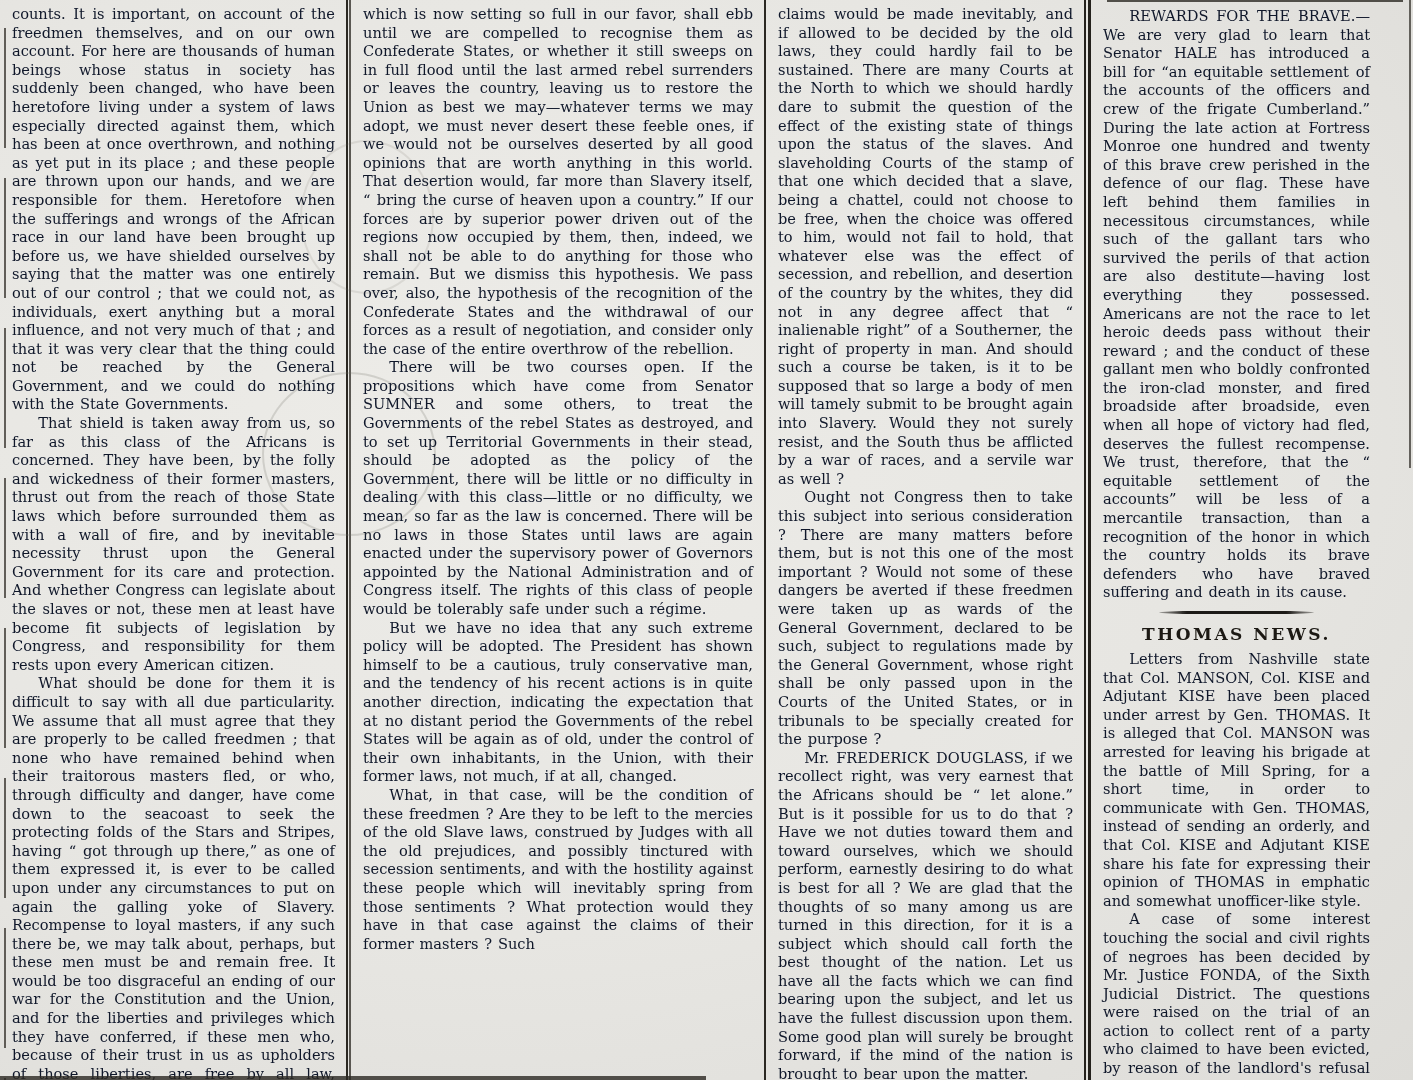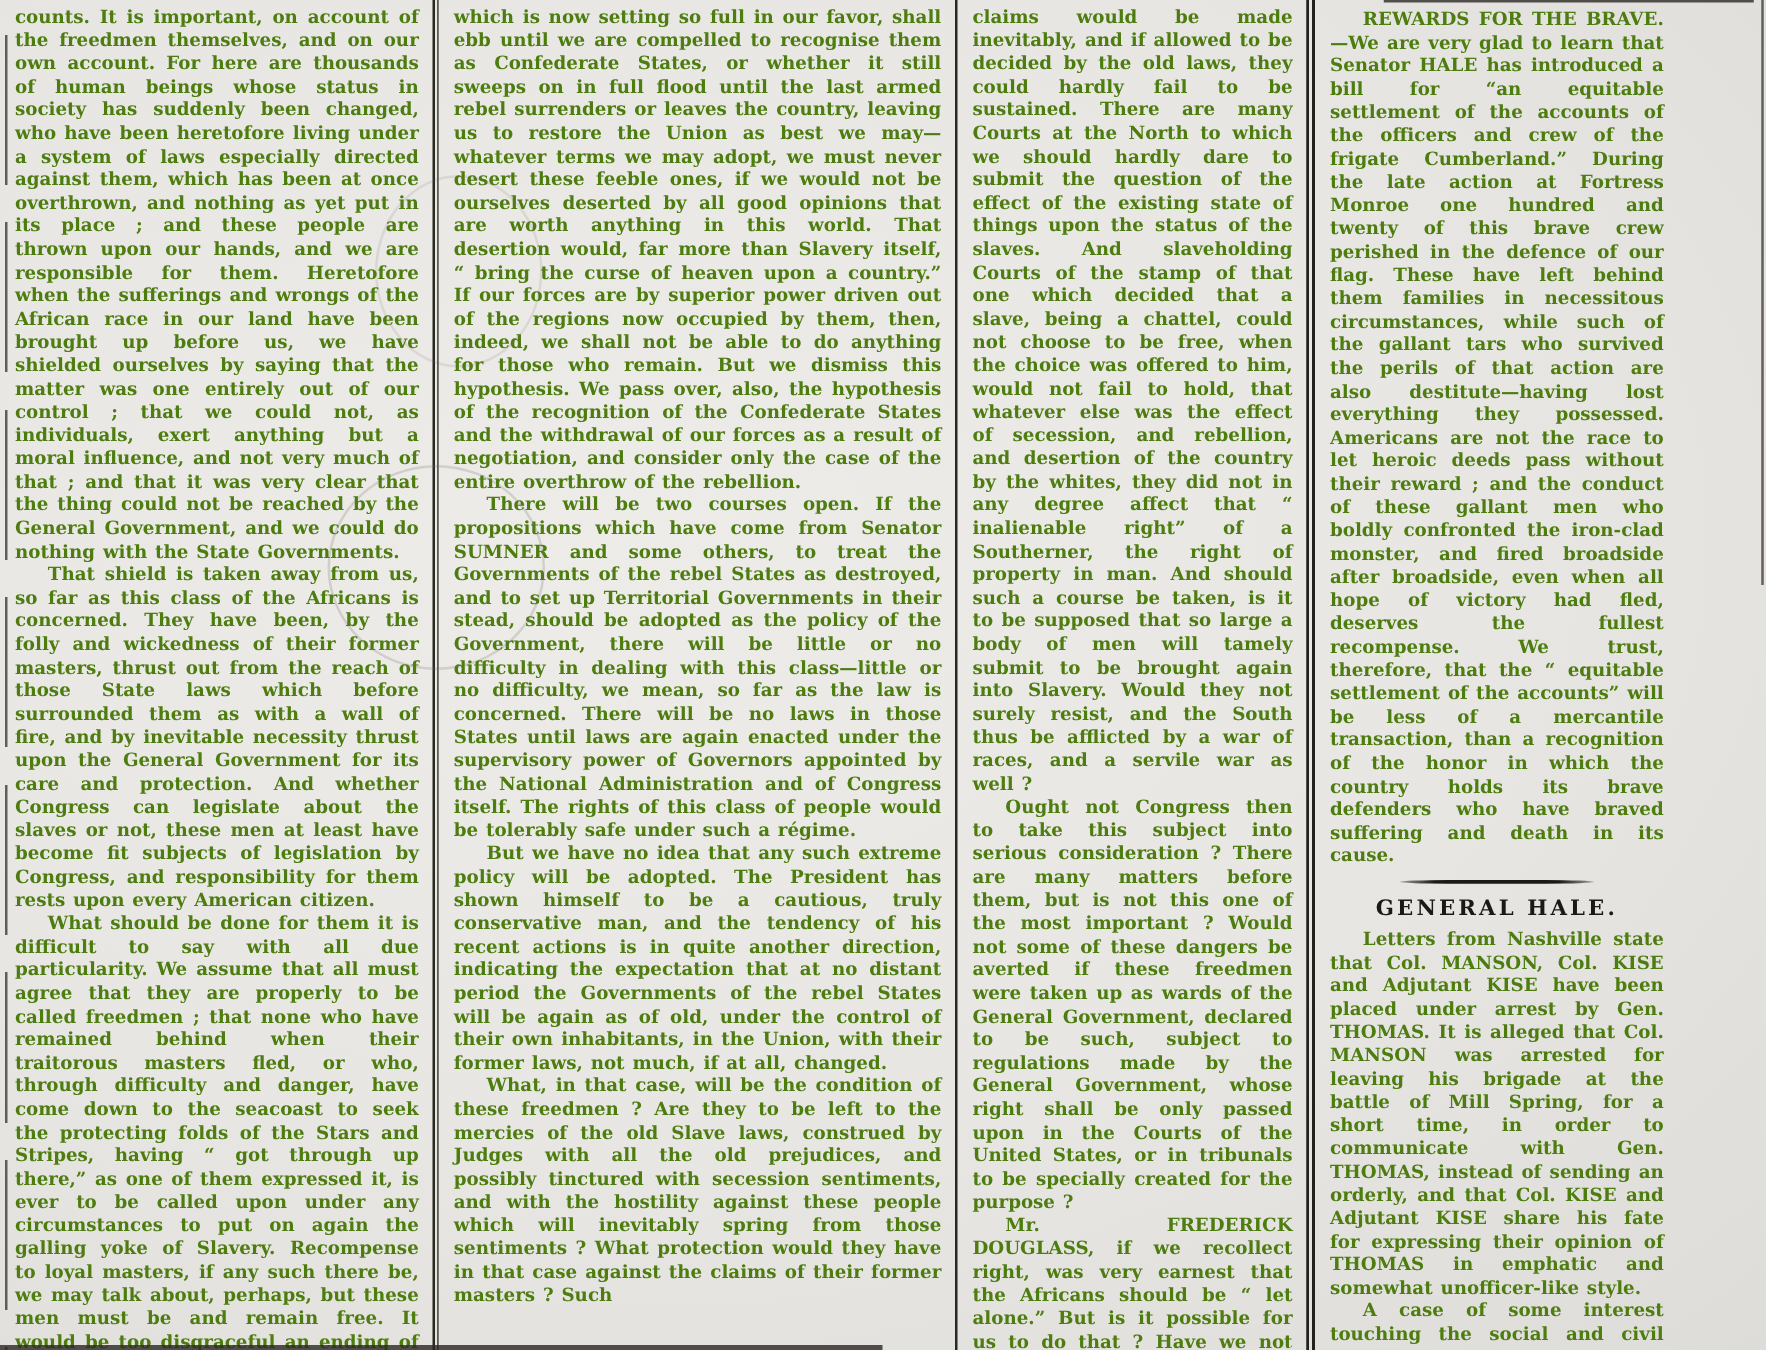--- a/index.html
+++ b/index.html
@@ -15,21 +15,21 @@
     display: flex;
   }
   .col {
     box-sizing: border-box;
     height: 1080px;
     overflow: hidden;
     padding: 5px 11px 0 12px;
   }
   .col-0 { width: 346px; }
   .col-1 { width: 413px; }
-  .col-2 { width: 279px; border-radius: 22px; }
+  .col-2 { width: 318px; border-radius: 22px; }
   .col-3 { width: 290px; padding-top: 7px; }
   .colrule {
     height: 1080px;
     flex: 0 0 auto;
   }
   .colrule.thin-double {
     width: 5px;
     background: linear-gradient(90deg, #2b2822 0 2px, transparent 2px 3.5px, rgba(43,40,34,.75) 3.5px 5px);
   }
   .colrule.single {
@@ -37,22 +37,22 @@
     background: #2b2822;
   }
   .colrule.strong-double {
     width: 7px;
     background: linear-gradient(90deg, #24211c 0 2.5px, transparent 2.5px 4.5px, #24211c 4.5px 7px);
   }
   .para {
     margin: 0;
     font-size: 14.6px;
     line-height: 18.6px;
-    font-weight: 700;
-    color: #4d7c0f;
+    font-weight: 400;
+    color: #0f172a;
     text-align: justify;
     word-spacing: 1.2px;
   }
   .para.indent { text-indent: 1.8em; }
   .news-heading {
     margin: 10px 0 6px;
     text-align: center;
     font-size: 17px;
     font-weight: 700;
     letter-spacing: 2.5px;
@@ -112,21 +112,21 @@
   <div class="colrule single"></div>
   <div class="col col-2">
       <p class="para">claims would be made inevitably, and if allowed to be decided by the old laws, they could hardly fail to be sustained. There are many Courts at the North to which we should hardly dare to submit the question of the effect of the existing state of things upon the status of the slaves. And slaveholding Courts of the stamp of that one which decided that a slave, being a chattel, could not choose to be free, when the choice was offered to him, would not fail to hold, that whatever else was the effect of secession, and rebellion, and desertion of the country by the whites, they did not in any degree affect that “ inalienable right” of a Southerner, the right of property in man. And should such a course be taken, is it to be supposed that so large a body of men will tamely submit to be brought again into Slavery. Would they not surely resist, and the South thus be afflicted by a war of races, and a servile war as well ?</p>
       <p class="para indent">Ought not Congress then to take this subject into serious consideration ?  There are many matters before them, but is not this one of the most important ?  Would not some of these dangers be averted if these freedmen were taken up as wards of the General Government, declared to be such, subject to regulations made by the General Government, whose right shall be only passed upon in the Courts of the United States, or in tribunals to be specially created for the purpose ?</p>
       <p class="para indent">Mr. FREDERICK DOUGLASS, if we recollect right, was very earnest that the Africans should be “ let alone.” But is it possible for us to do that ?  Have we not duties toward them and toward ourselves, which we should perform, earnestly desiring to do what is best for all ?  We are glad that the thoughts of so many among us are turned in this direction, for it is a subject which should call forth the best thought of the nation. Let us have all the facts which we can find bearing upon the subject, and let us have the fullest discussion upon them. Some good plan will surely be brought forward, if the mind of the nation is brought to bear upon the matter.</p>
     </div>
   <div class="colrule strong-double"></div>
   <div class="col col-3">
       <p class="para indent">REWARDS FOR THE BRAVE.—We are very glad to learn that Senator HALE has introduced a bill for “an equitable settlement of the accounts of the officers and crew of the frigate Cumberland.” During the late action at Fortress Monroe one hundred and twenty of this brave crew perished in the defence of our flag. These have left behind them families in necessitous circumstances, while such of the gallant tars who survived the perils of that action are also destitute—having lost everything they possessed. Americans are not the race to let heroic deeds pass without their reward ; and the conduct of these gallant men who boldly confronted the iron-clad monster, and fired broadside after broadside, even when all hope of victory had fled, deserves the fullest recompense. We trust, therefore, that the “ equitable settlement of the accounts” will be less of a mercantile transaction, than a recognition of the honor in which the country holds its brave defenders who have braved suffering and death in its cause.</p>
       <div class="section-rule"></div>
-      <h2 class="news-heading">GENERAL HALE.</h2>
+      <h2 class="news-heading">THOMAS NEWS.</h2>
       <p class="para indent">Letters from Nashville state that Col. MANSON, Col. KISE and Adjutant KISE have been placed under arrest by Gen. THOMAS. It is alleged that Col. MANSON was arrested for leaving his brigade at the battle of Mill Spring, for a short time, in order to communicate with Gen. THOMAS, instead of sending an orderly, and that Col. KISE and Adjutant KISE share his fate for expressing their opinion of THOMAS in emphatic and somewhat unofficer-like style.</p>
       <p class="para indent">A case of some interest touching the social and civil rights of negroes has been decided by Mr. Justice FONDA, of the Sixth Judicial District. The questions were raised on the trial of an action to collect rent of a party who claimed to have been evicted, by reason of the landlord's refusal to allow a family of negroes to enter the leased premises as sub-tenants.</p>
       <p class="para indent">The stormy weather on Saturday checked business materially. Flour and Wheat were held rather higher, but were not active. Corn was in moderate demand, as were also Rye and Oats at previous prices. Barley was salable and buoyant. Cotton attracted rather more attention, and was a shade firmer. Groceries were quiet. The transactions in Provisions were restricted ; Pork was lower. Oils, Metals, Naval Stores, Tobacco and Whisky were inactive. Smoked Herring were in fair request, as were also Tallow and Sole Leather. Hay and Hides were less sought after. Very limited freight engagements were reported. There were 522 vessels of all classes in port.</p>
     </div>
 
   <div class="edge-left"></div>
   <div class="edge-bottom"></div>
   <div class="edge-top-right"></div>
   <div class="edge-right"></div>
   <div class="artifact-circle a1"></div>

